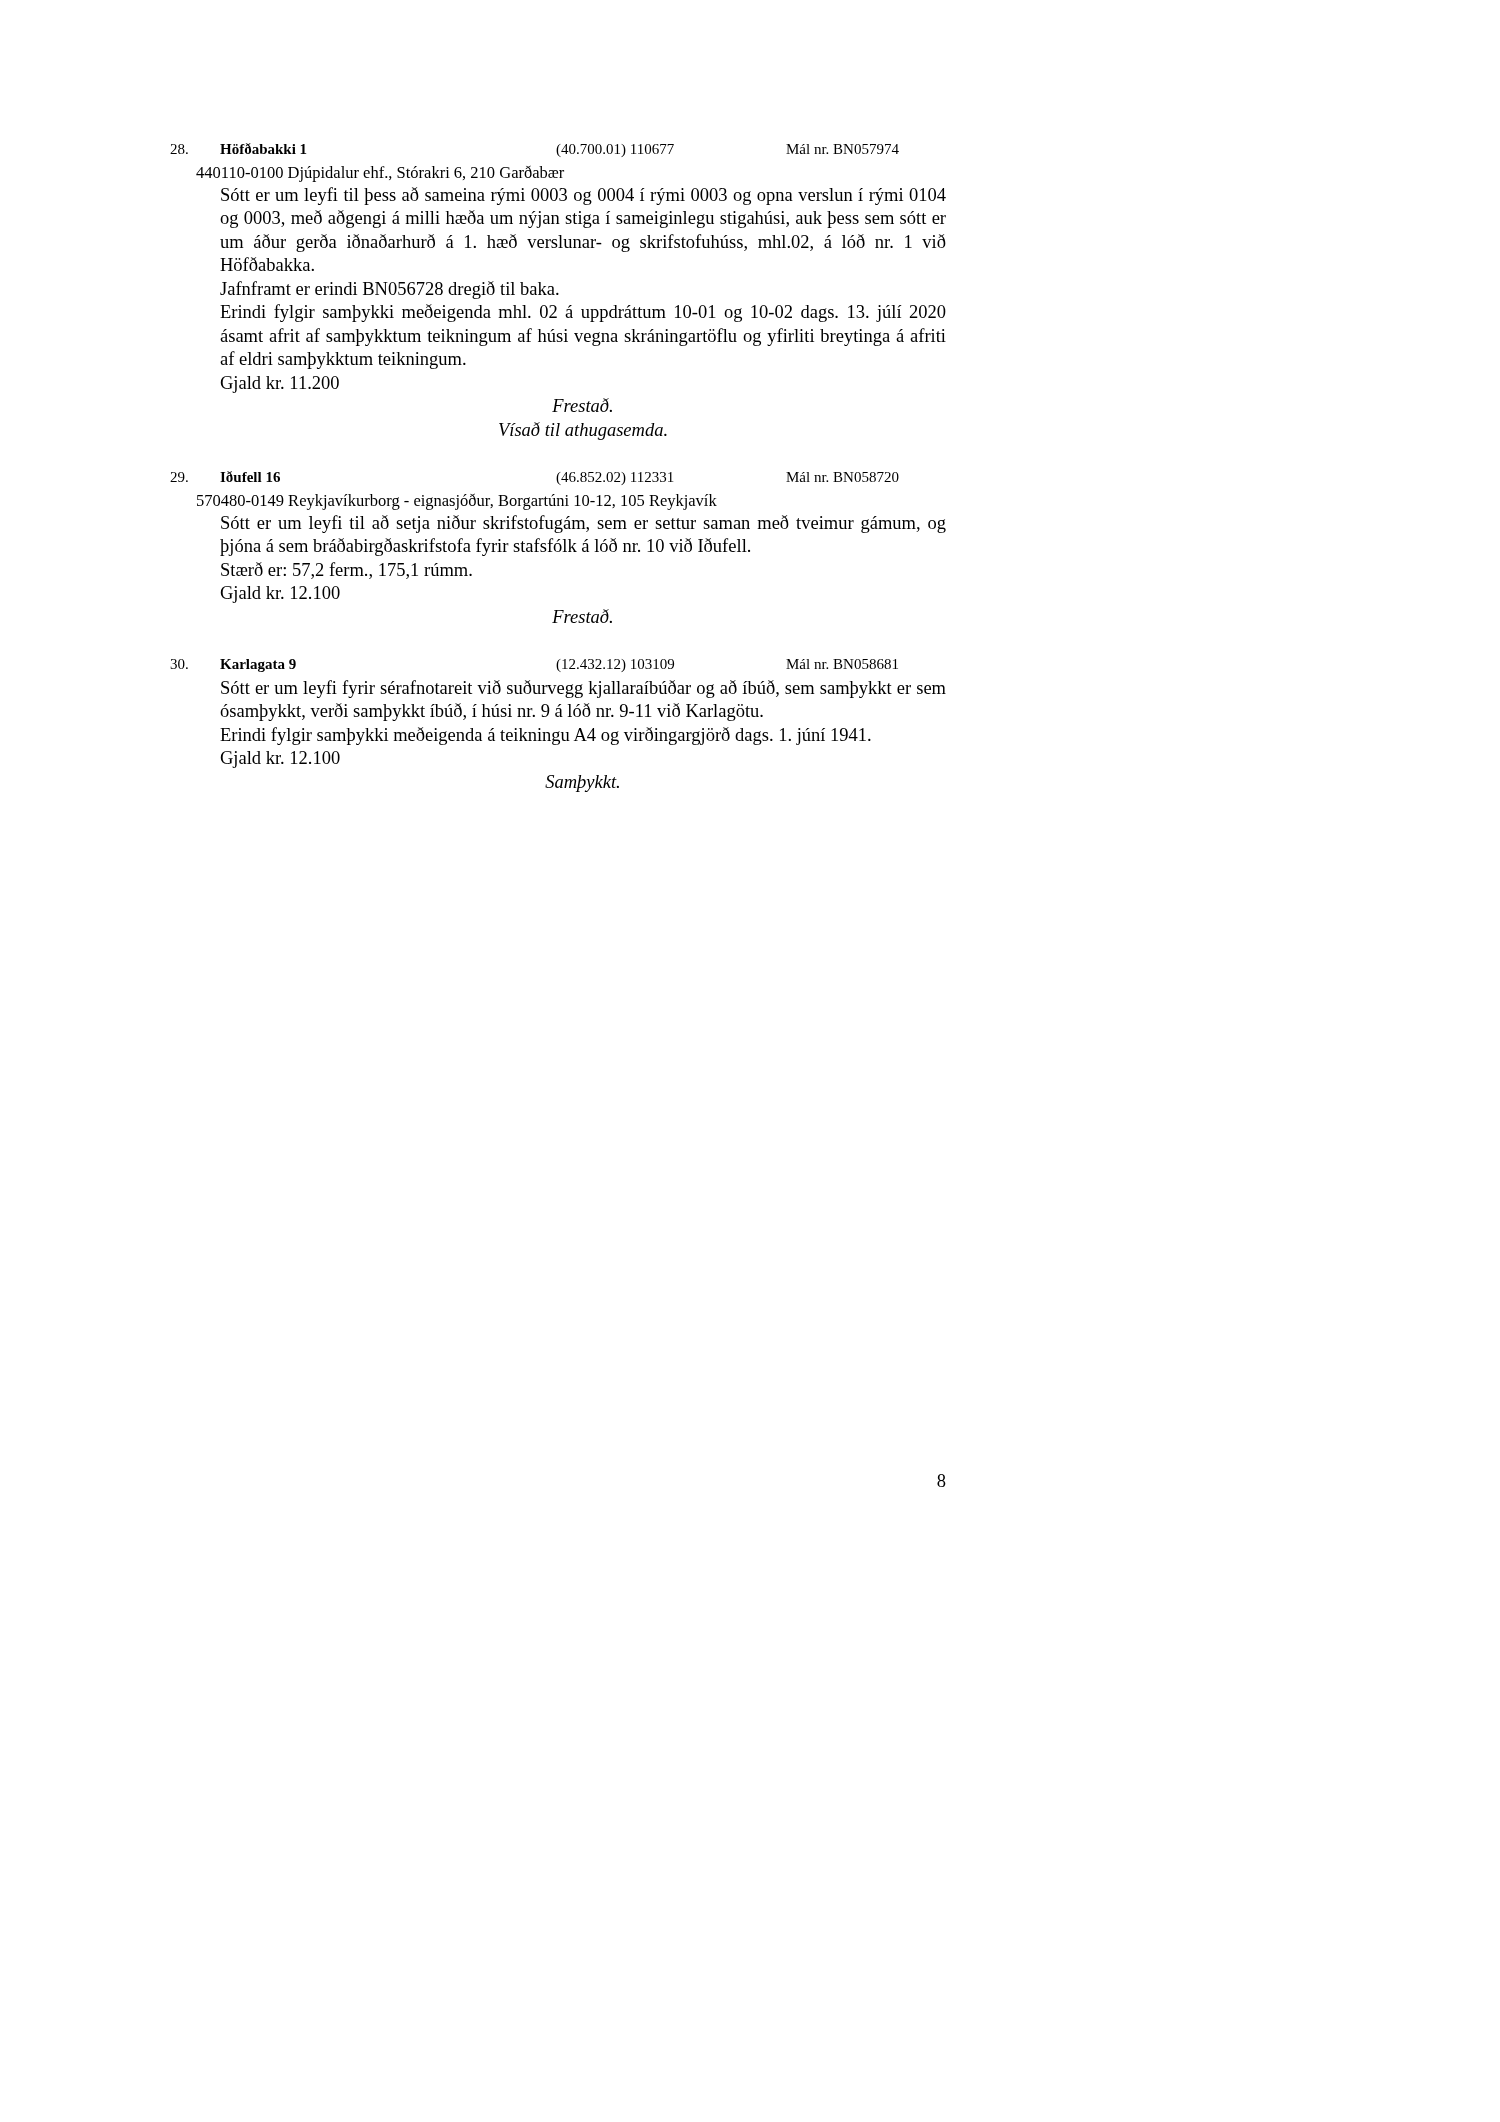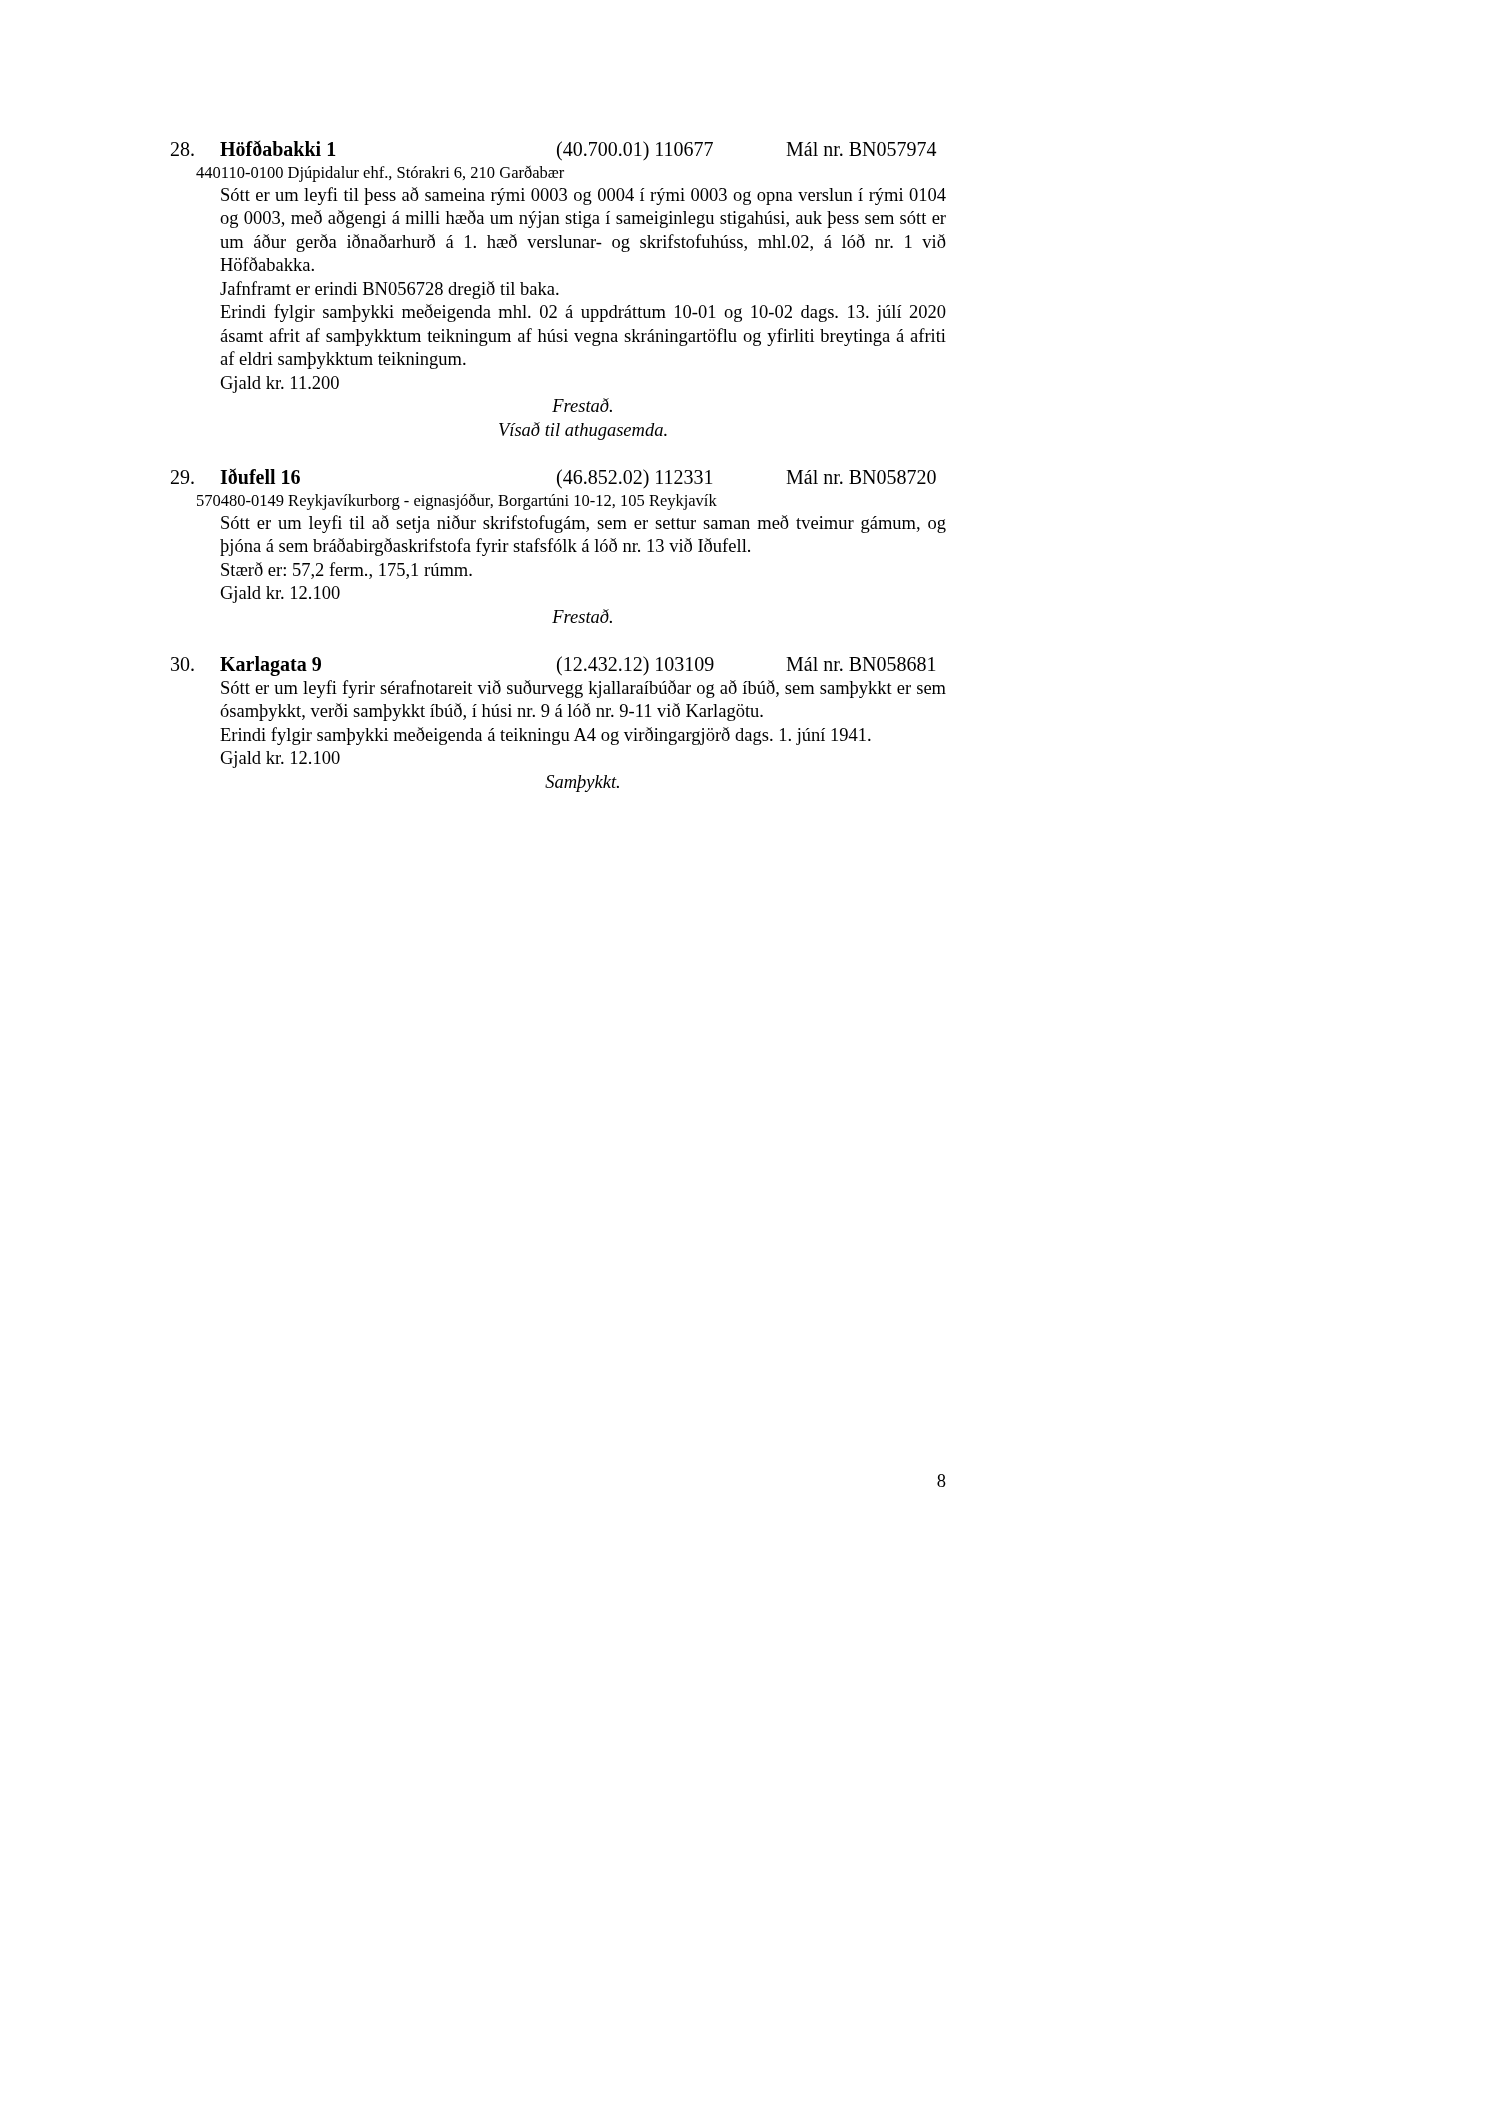--- a/index.html
+++ b/index.html
@@ -20,21 +20,21 @@
     left: 170px;
     top: 138px;
     width: 776px;
   }
   .item {
     margin-bottom: 24px;
   }
   .item-header {
     display: grid;
     grid-template-columns: 50px 336px 230px 1fr;
-    font-size: 20px;
+    font-size: 15px;
     line-height: 23.5px;
   }
   .item-number {
     text-align: left;
   }
   .item-title {
     font-weight: bold;
   }
   .applicant {
     margin-left: 26px;
@@ -86,21 +86,21 @@
   </div>
 
   <div class="item">
     <div class="item-header">
       <span class="item-number">29.</span>
       <span class="item-title">Iðufell 16</span>
       <span class="item-ref">(46.852.02) 112331</span>
       <span class="item-case">Mál nr. BN058720</span>
     </div>
     <div class="applicant">570480-0149 Reykjavíkurborg - eignasjóður, Borgartúni 10-12, 105 Reykjavík</div>
-    <p class="para">Sótt er um leyfi til að setja niður skrifstofugám, sem er settur saman með tveimur gámum, og þjóna á sem bráðabirgðaskrifstofa fyrir stafsfólk á lóð nr. 13 við Iðufell.</p>
+    <p class="para">Sótt er um leyfi til að setja niður skrifstofugám, sem er settur saman með tveimur gámum, og þjóna á sem bráðabirgðaskrifstofa fyrir stafsfólk á lóð nr. 10 við Iðufell.</p>
     <p class="para">Stærð er: 57,2 ferm., 175,1 rúmm.</p>
     <p class="para">Gjald kr. 12.100</p>
     <p class="para italic-line">Frestað.</p>
   </div>
 
   <div class="item">
     <div class="item-header">
       <span class="item-number">30.</span>
       <span class="item-title">Karlagata 9</span>
       <span class="item-ref">(12.432.12) 103109</span>

